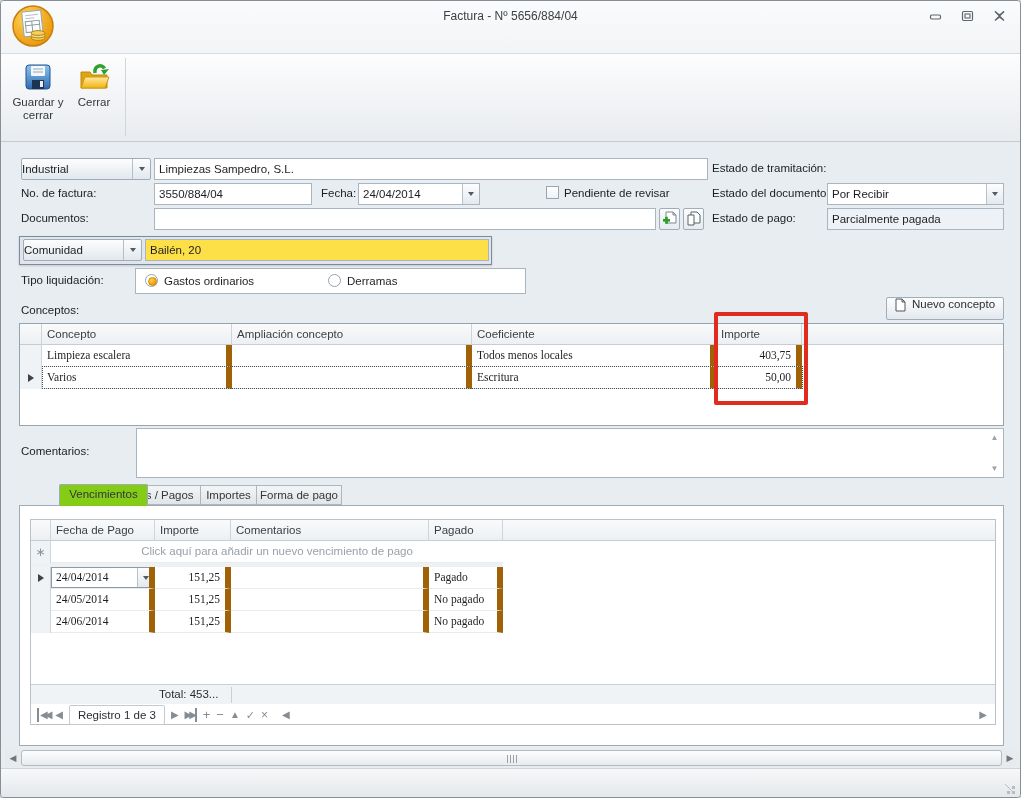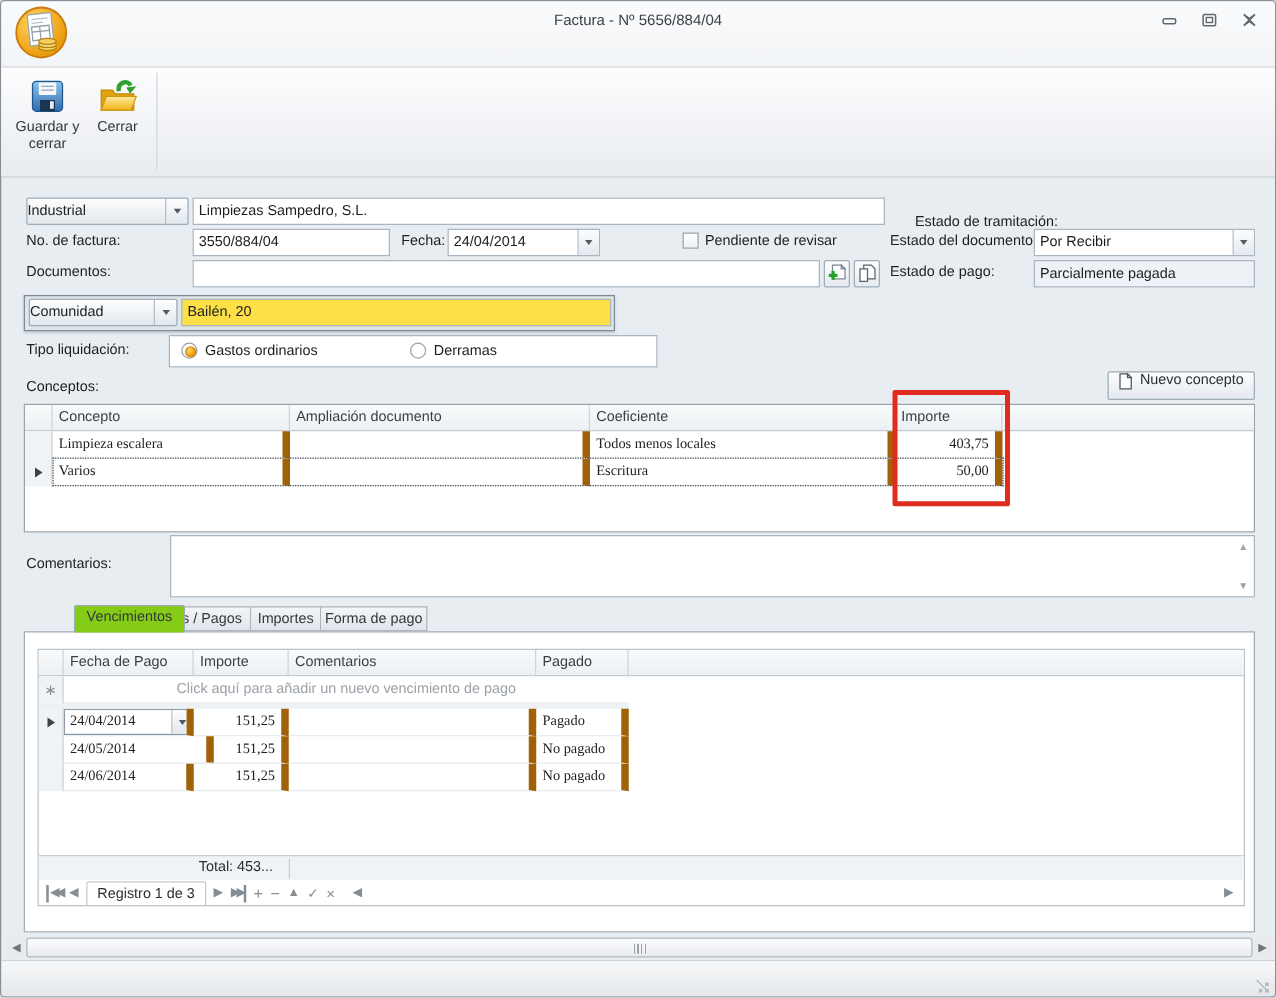--- a/index.html
+++ b/index.html
@@ -186,21 +186,21 @@
     </div>
   </div>
 
   <div class="split-btn" style="left:20px; top:157px; width:130px;">
     <span class="cap">Industrial</span>
     <span class="arr">
         <span class="dd-arrow"></span>
       </span>
   </div>
   <div class="field" style="left:153px; top:157px; width:554px;"><span>Limpiezas Sampedro, S.L.</span></div>
-  <div class="lbl" style="left:711px; top:171px;margin-left:20px;">Estado de tramitación:</div>
+  <div class="lbl" style="left:711px; top:161px;">Estado de tramitación:</div>
 
   <div class="lbl" style="left:20px; top:186px;">No. de factura:</div>
   <div class="field" style="left:153px; top:182px; width:158px;"><span>3550/884/04</span></div>
   <div class="lbl" style="left:320px; top:186px;">Fecha:</div>
   <div class="combo" style="left:357px; top:182px; width:122px;">
     <span class="val">24/04/2014</span>
     <span class="dd-btn">
         <span class="dd-arrow"></span>
       </span>
   </div>
@@ -257,21 +257,21 @@
       <path d="M1 1 h6 l3 3 v9 h-9 z" fill="#fff" stroke="#4e565d"></path>
       <path d="M7 1 l3 3 h-3 z" fill="#dde3e8" stroke="#4e565d"></path>
     </svg>
     <span>Nuevo concepto</span>
   </div>
 
   <div class="grid" style="left:18px; top:322px; width:985px; height:103px;">
     <div class="g-head">
       <div class="g-hcell" style="left:0; width:22px;"></div>
       <div class="g-hcell" style="left:22px; width:190px;"><span>Concepto</span></div>
-      <div class="g-hcell" style="left:212px; width:240px;"><span>Ampliación documento</span></div>
+      <div class="g-hcell" style="left:212px; width:240px;"><span>Ampliación concepto</span></div>
       <div class="g-hcell" style="left:452px; width:244px;"><span>Coeficiente</span></div>
       <div class="g-hcell" style="left:696px; width:86px;"><span>Importe</span></div>
       <div class="g-hcell" style="left:782px; width:203px; border-right:none;"></div>
     </div>
 
     <div>
       <div class="g-ind" style="left:0; top:21px; width:22px; height:22px;"></div>
       <div class="g-cell" style="left:22px; top:21px; width:190px; height:22px;">Limpieza escalera</div>
       <div class="g-cell" style="left:212px; top:21px; width:240px; height:22px;"></div>
       <div class="g-cell" style="left:452px; top:21px; width:244px; height:22px;">Todos menos locales</div>
@@ -333,21 +333,21 @@
               </span>
           </div>
         </div>
         <div class="g-cell num" style="left:124px; top:47px; width:76px; height:22px;">151,25</div>
         <div class="g-cell" style="left:200px; top:47px; width:198px; height:22px;"></div>
         <div class="g-cell" style="left:398px; top:47px; width:74px; height:22px;">Pagado</div>
       </div>
 
       <div>
         <div class="g-ind" style="left:0; top:69px; width:20px; height:22px;"></div>
-        <div class="g-cell" style="left:20px; top:69px; width:120px; height:22px;">24/05/2014</div>
+        <div class="g-cell" style="left:20px; top:69px; width:104px; height:22px;">24/05/2014</div>
         <div class="g-cell num" style="left:124px; top:69px; width:76px; height:22px;">151,25</div>
         <div class="g-cell" style="left:200px; top:69px; width:198px; height:22px;"></div>
         <div class="g-cell" style="left:398px; top:69px; width:74px; height:22px;">No pagado</div>
       </div>
 
       <div>
         <div class="g-ind" style="left:0; top:91px; width:20px; height:22px;"></div>
         <div class="g-cell" style="left:20px; top:91px; width:104px; height:22px;">24/06/2014</div>
         <div class="g-cell num" style="left:124px; top:91px; width:76px; height:22px;">151,25</div>
         <div class="g-cell" style="left:200px; top:91px; width:198px; height:22px;"></div>

